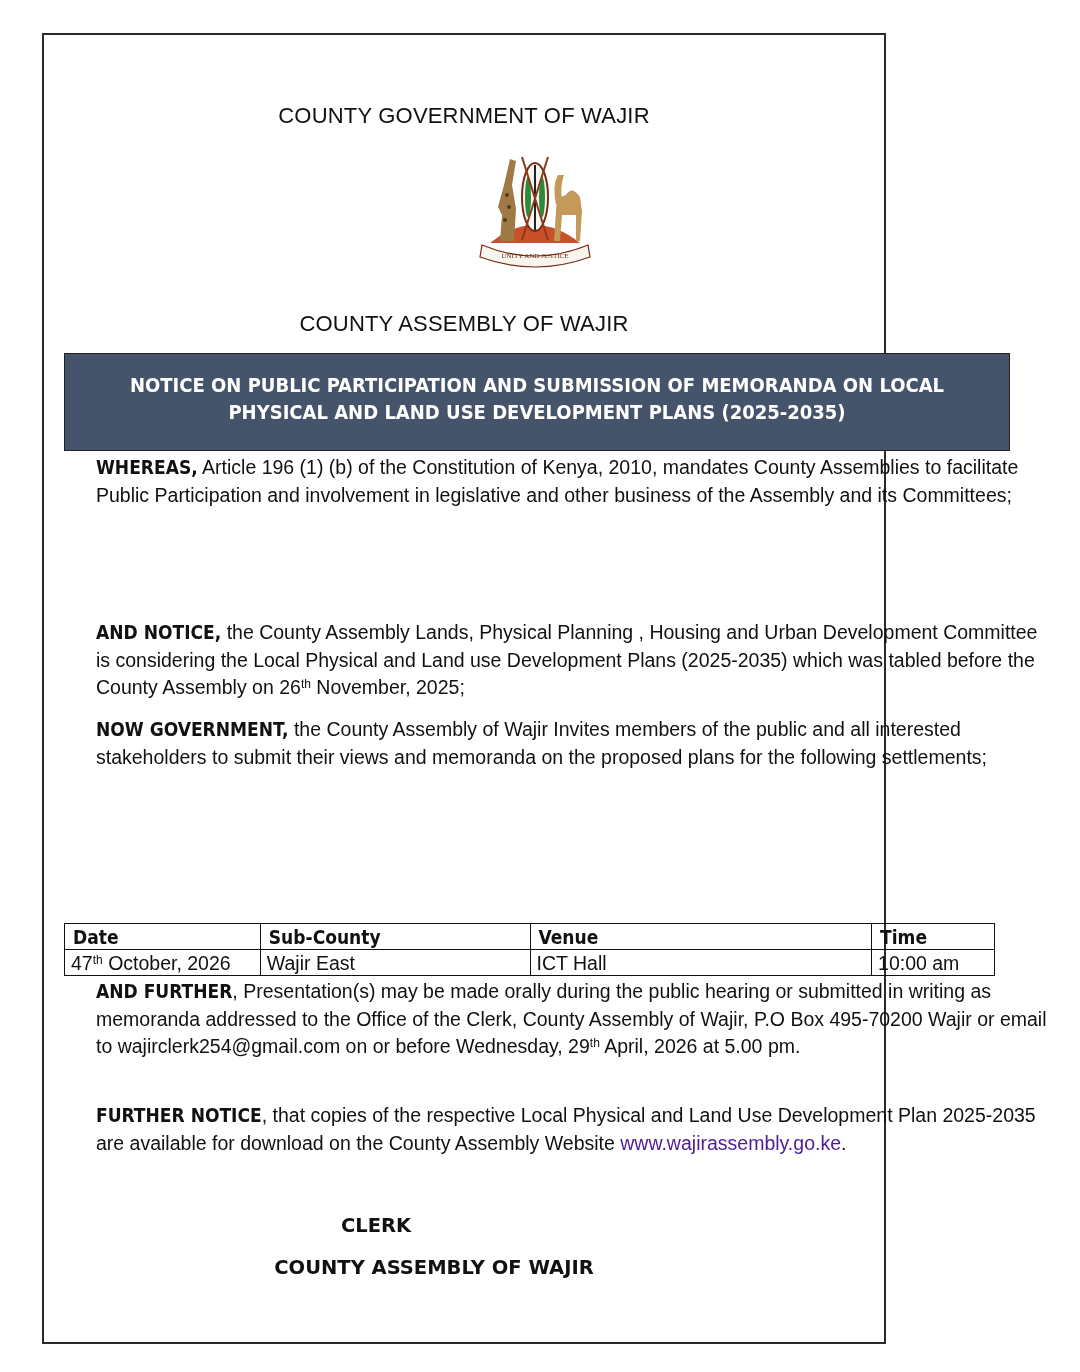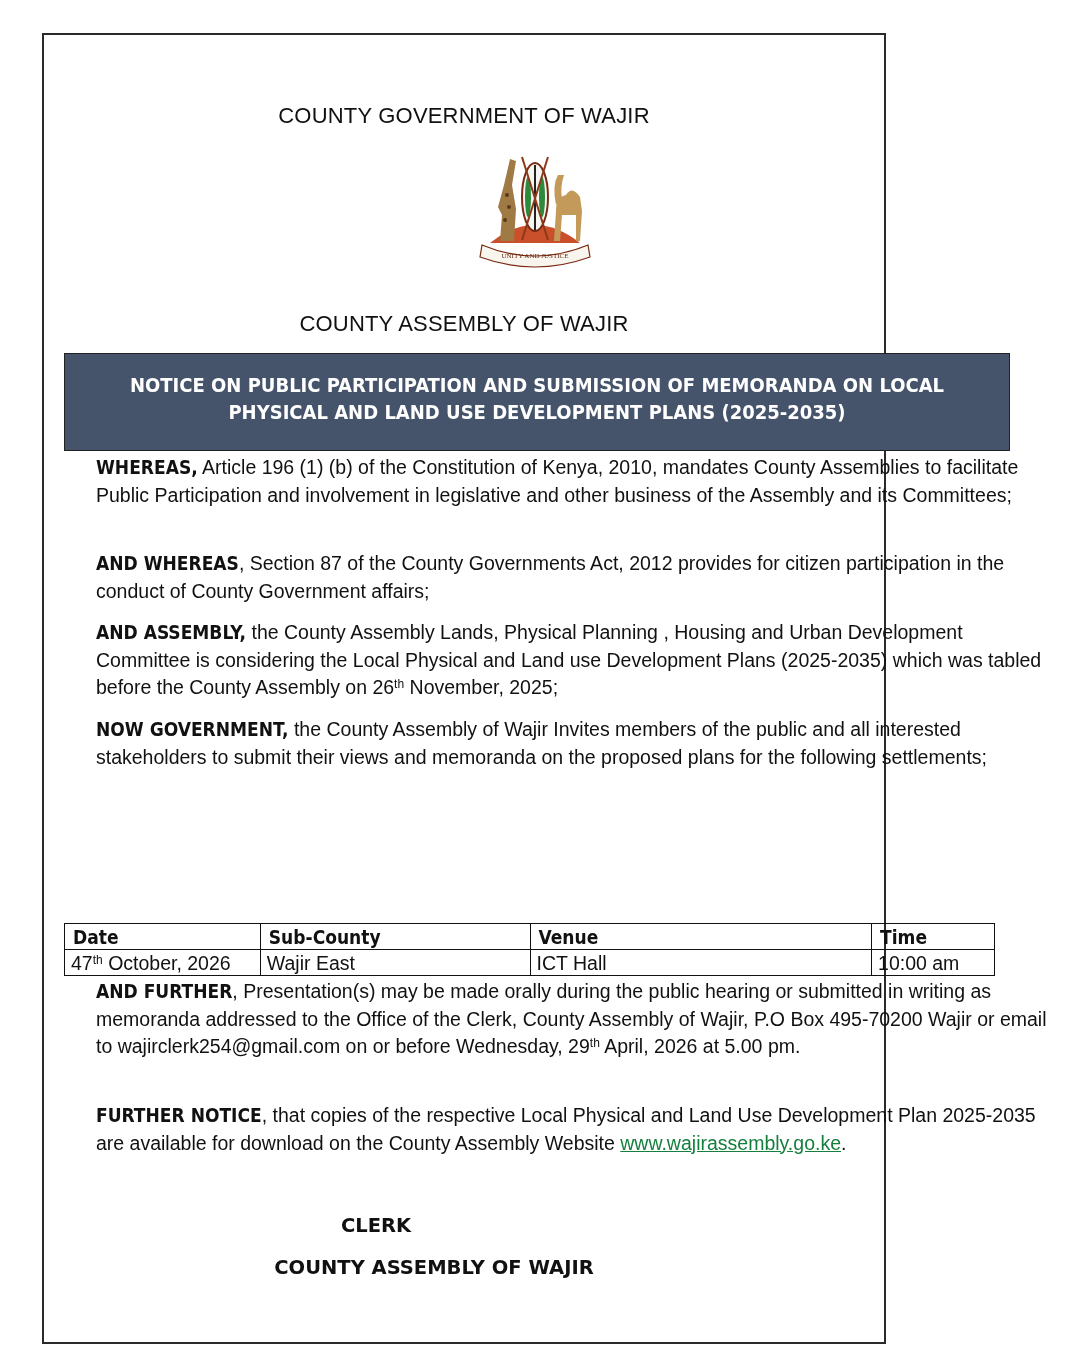--- a/index.html
+++ b/index.html
@@ -14,21 +14,21 @@
   .crest { position:absolute; left:426px; top:110px; width:130px; height:130px; }
   .banner { position:absolute; left:20px; top:318px; width:946px; height:98px;
             background:#46546b; border:1.5px solid #222; box-sizing:border-box;
             color:#fff; font-weight:bold; font-size:20px; text-align:center;
             line-height:27px; padding-top:18px;
             font-family:"DejaVu Sans Condensed","DejaVu Sans",sans-serif; }
   .para { position:absolute; left:20px; width:958px; font-size:19.5px; line-height:27.5px;
           font-family:"Liberation Sans Narrow","Liberation Sans",sans-serif;margin-left:32px; }
   .para b { font-family:"DejaVu Sans Condensed","DejaVu Sans",sans-serif; font-weight:bold; font-size:19px; }
   sup { font-size:12px; vertical-align:top; position:relative; top:-3px; }
-  a { color:#15803d; text-decoration:underline; }
+  a { color:#4c1d95; }
   table.hear { position:absolute; left:20px; top:888px; width:931px; border-collapse:collapse;
                font-size:19.5px; font-family:"Liberation Sans Narrow","Liberation Sans",sans-serif; }
   table.hear td, table.hear th { border:1.5px solid #111; padding:0 6px; height:25px; line-height:24px; text-align:left; }
   table.hear th { font-family:"DejaVu Sans Condensed","DejaVu Sans",sans-serif; font-weight:bold; font-size:19px;padding-left:8px; }
   .sign { position:absolute; left:0; width:100%; text-align:center; font-weight:bold; font-size:19.5px;
           font-family:"DejaVu Sans","Liberation Sans",sans-serif; }
 </style>
 </head>
 <body>
 
@@ -66,26 +66,23 @@
 
   <div class="banner">
     <div>NOTICE ON PUBLIC PARTICIPATION AND SUBMISSION OF MEMORANDA ON LOCAL</div>
     <div>PHYSICAL AND LAND USE DEVELOPMENT PLANS (2025-2035)</div>
   </div>
 
   <div class="para" style="top:419px;">
     <b>WHEREAS,</b><span> Article 196 (1) (b) of the Constitution of Kenya, 2010, mandates County Assemblies to facilitate Public Participation and involvement in legislative and other business of the Assembly and its Committees;</span>
   </div>
 
-  <div class="para" style="top:515px;">
-    <b>AND WHEREAS</b><span>, Section 87 of the County Governments Act, 2012 provides for citizen participation in the conduct of County Government affairs;</span>
-  </div>
 
   <div class="para" style="top:584px;">
-    <b>AND ASSEMBLY,</b><span> the County Assembly Lands, Physical Planning , Housing and Urban Development Committee is considering the Local Physical and Land use Development Plans (2025-2035) which was tabled before the County Assembly on 26</span><sup>th</sup><span> November, 2025;</span>
+    <b>AND NOTICE,</b><span> the County Assembly Lands, Physical Planning , Housing and Urban Development Committee is considering the Local Physical and Land use Development Plans (2025-2035) which was tabled before the County Assembly on 26</span><sup>th</sup><span> November, 2025;</span>
   </div>
 
   <div class="para" style="top:681px;">
     <b>NOW GOVERNMENT,</b><span> the County Assembly of Wajir Invites members of the public and all interested stakeholders to submit their views and memoranda on the proposed plans for the following settlements;</span>
   </div>
 
 
 
   <table class="hear">
     <colgroup>

